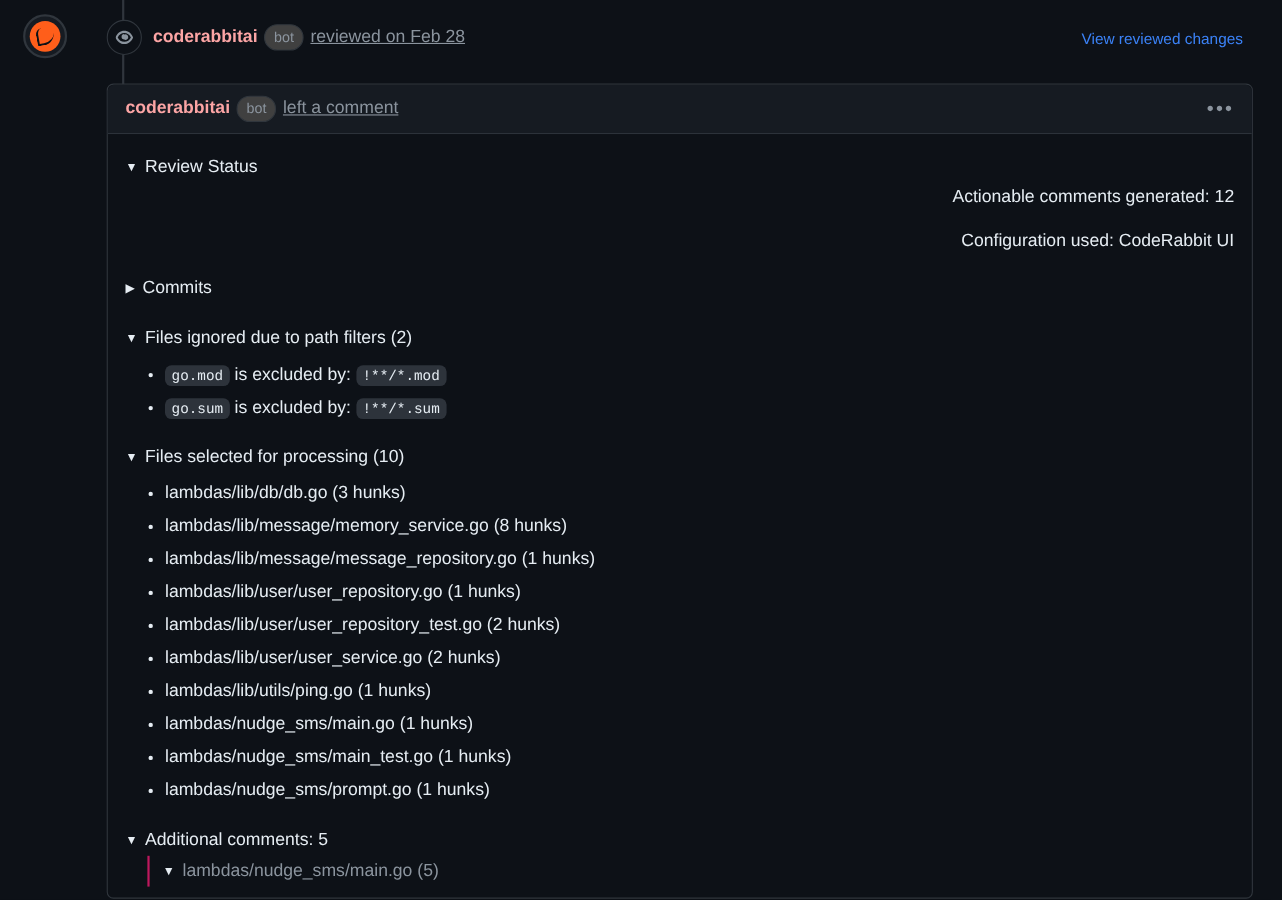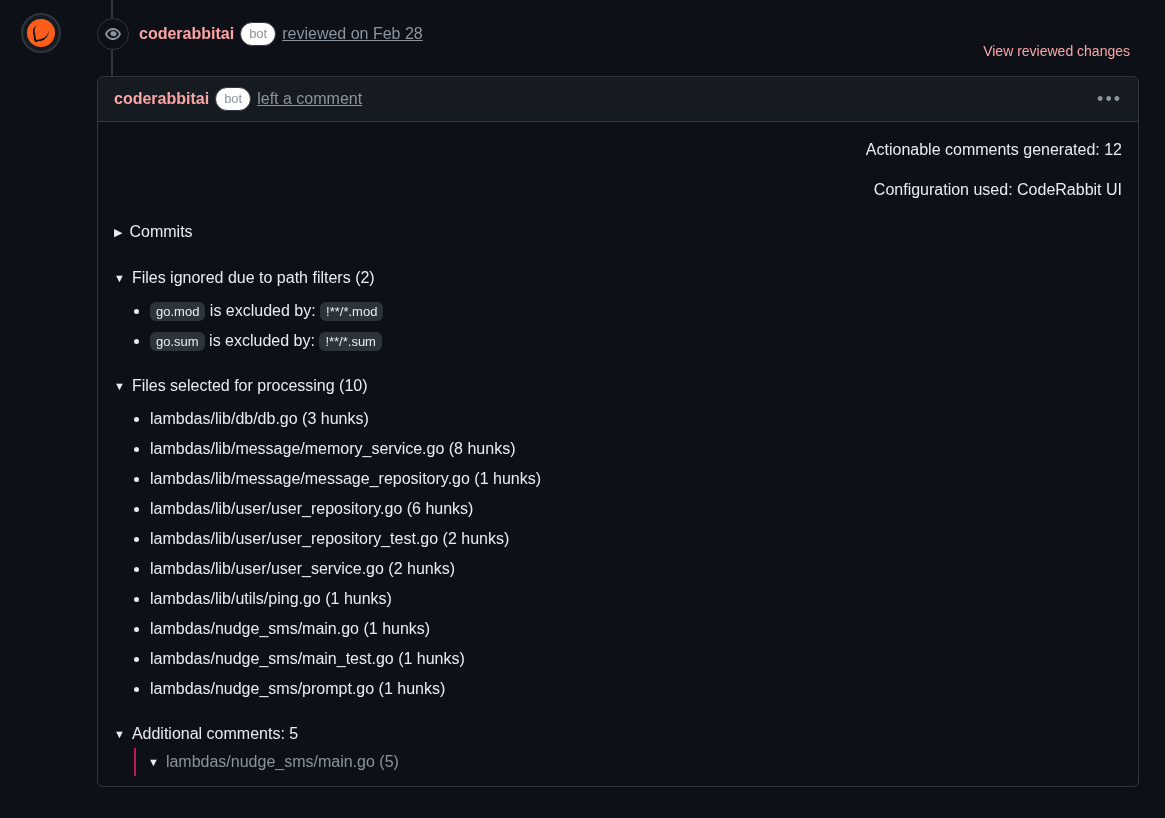--- a/index.html
+++ b/index.html
@@ -75,32 +75,31 @@
   }
   .username-bold { color: #fca5a5; font-weight: 600; }
   .bot-badge {
     display: inline-flex;
     align-items: center;
     padding: 1px 8px;
     font-size: 13px;
     color: #8b949e;
     border: 1px solid #30363d;
     border-radius: 12px;
-    background: #ffffff;
+    background: #404040;
   }
   .muted { color: #8b949e; text-decoration: underline; }
   .view-link {
     position: absolute;
     right: 35px;
     top: 25px;
-    color: #fca5a5;
+    color: #3b82f6;
     font-size: 14px;
     font-weight: 500;
     cursor: pointer;
-    margin-top: 16px;
   }
   .comment-box {
     position: absolute;
     left: 97px;
     top: 76px;
     width: 1042px;
     border: 1px solid #30363d;
     border-radius: 6px;
     background: #0d1117;
   }
@@ -147,21 +146,21 @@
   details:not([open]) > summary::before { content: "▶"; font-size: 11px; }
   .body-p { margin-bottom: 16px; }
   .bold { font-weight: 400; text-align: right; }
   ul.file-list {
     list-style: disc;
     padding-left: 36px;
     margin: 4px 0 16px 0;
   }
   ul.file-list li { padding: 3px 0; }
   code.inline {
-    font-family: Liberation Sans, sans-serif;
+    font-family: Liberation Mono, monospace;
     font-size: 13px;
     background: #2d333b;
     padding: 2px 6px;
     border-radius: 6px;
     color: #e6edf3;
     margin-top: 20px;
   }
   .nested-details { margin-left: 20px; border-left: 2px solid #be185d; padding-left: 12px; }
   .nested-details summary { color: #8b949e; }
   .section-gap { margin-top: 18px; }
@@ -192,20 +191,25 @@
 <div class="comment-box">
   <div class="comment-header">
     <span class="username-bold">coderabbitai</span>
     <span class="bot-badge">bot</span>
     <span class="muted">left a comment</span>
     <span class="kebab">•••</span>
   </div>
 
   <div class="comment-body">
 
+    <details open="">
+      <summary>
+          <span>Review Status</span>
+        </summary>
+    </details>
 
     <p class="body-p bold">Actionable comments generated: 12</p>
 
     <p class="body-p bold">Configuration used: CodeRabbit UI</p>
 
     <details>
       <summary>
           <span>Commits</span>
         </summary>
     </details>
@@ -225,21 +229,21 @@
     </details>
 
     <details open="">
       <summary>
           <span>Files selected for processing (10)</span>
         </summary>
       <ul class="file-list">
         <li>lambdas/lib/db/db.go (3 hunks)</li>
         <li>lambdas/lib/message/memory_service.go (8 hunks)</li>
         <li>lambdas/lib/message/message_repository.go (1 hunks)</li>
-        <li>lambdas/lib/user/user_repository.go (6 hunks)</li>
+        <li>lambdas/lib/user/user_repository.go (1 hunks)</li>
         <li>lambdas/lib/user/user_repository_test.go (2 hunks)</li>
         <li>lambdas/lib/user/user_service.go (2 hunks)</li>
         <li>lambdas/lib/utils/ping.go (1 hunks)</li>
         <li>lambdas/nudge_sms/main.go (1 hunks)</li>
         <li>lambdas/nudge_sms/main_test.go (1 hunks)</li>
         <li>lambdas/nudge_sms/prompt.go (1 hunks)</li>
       </ul>
     </details>
 
     <details open="">

